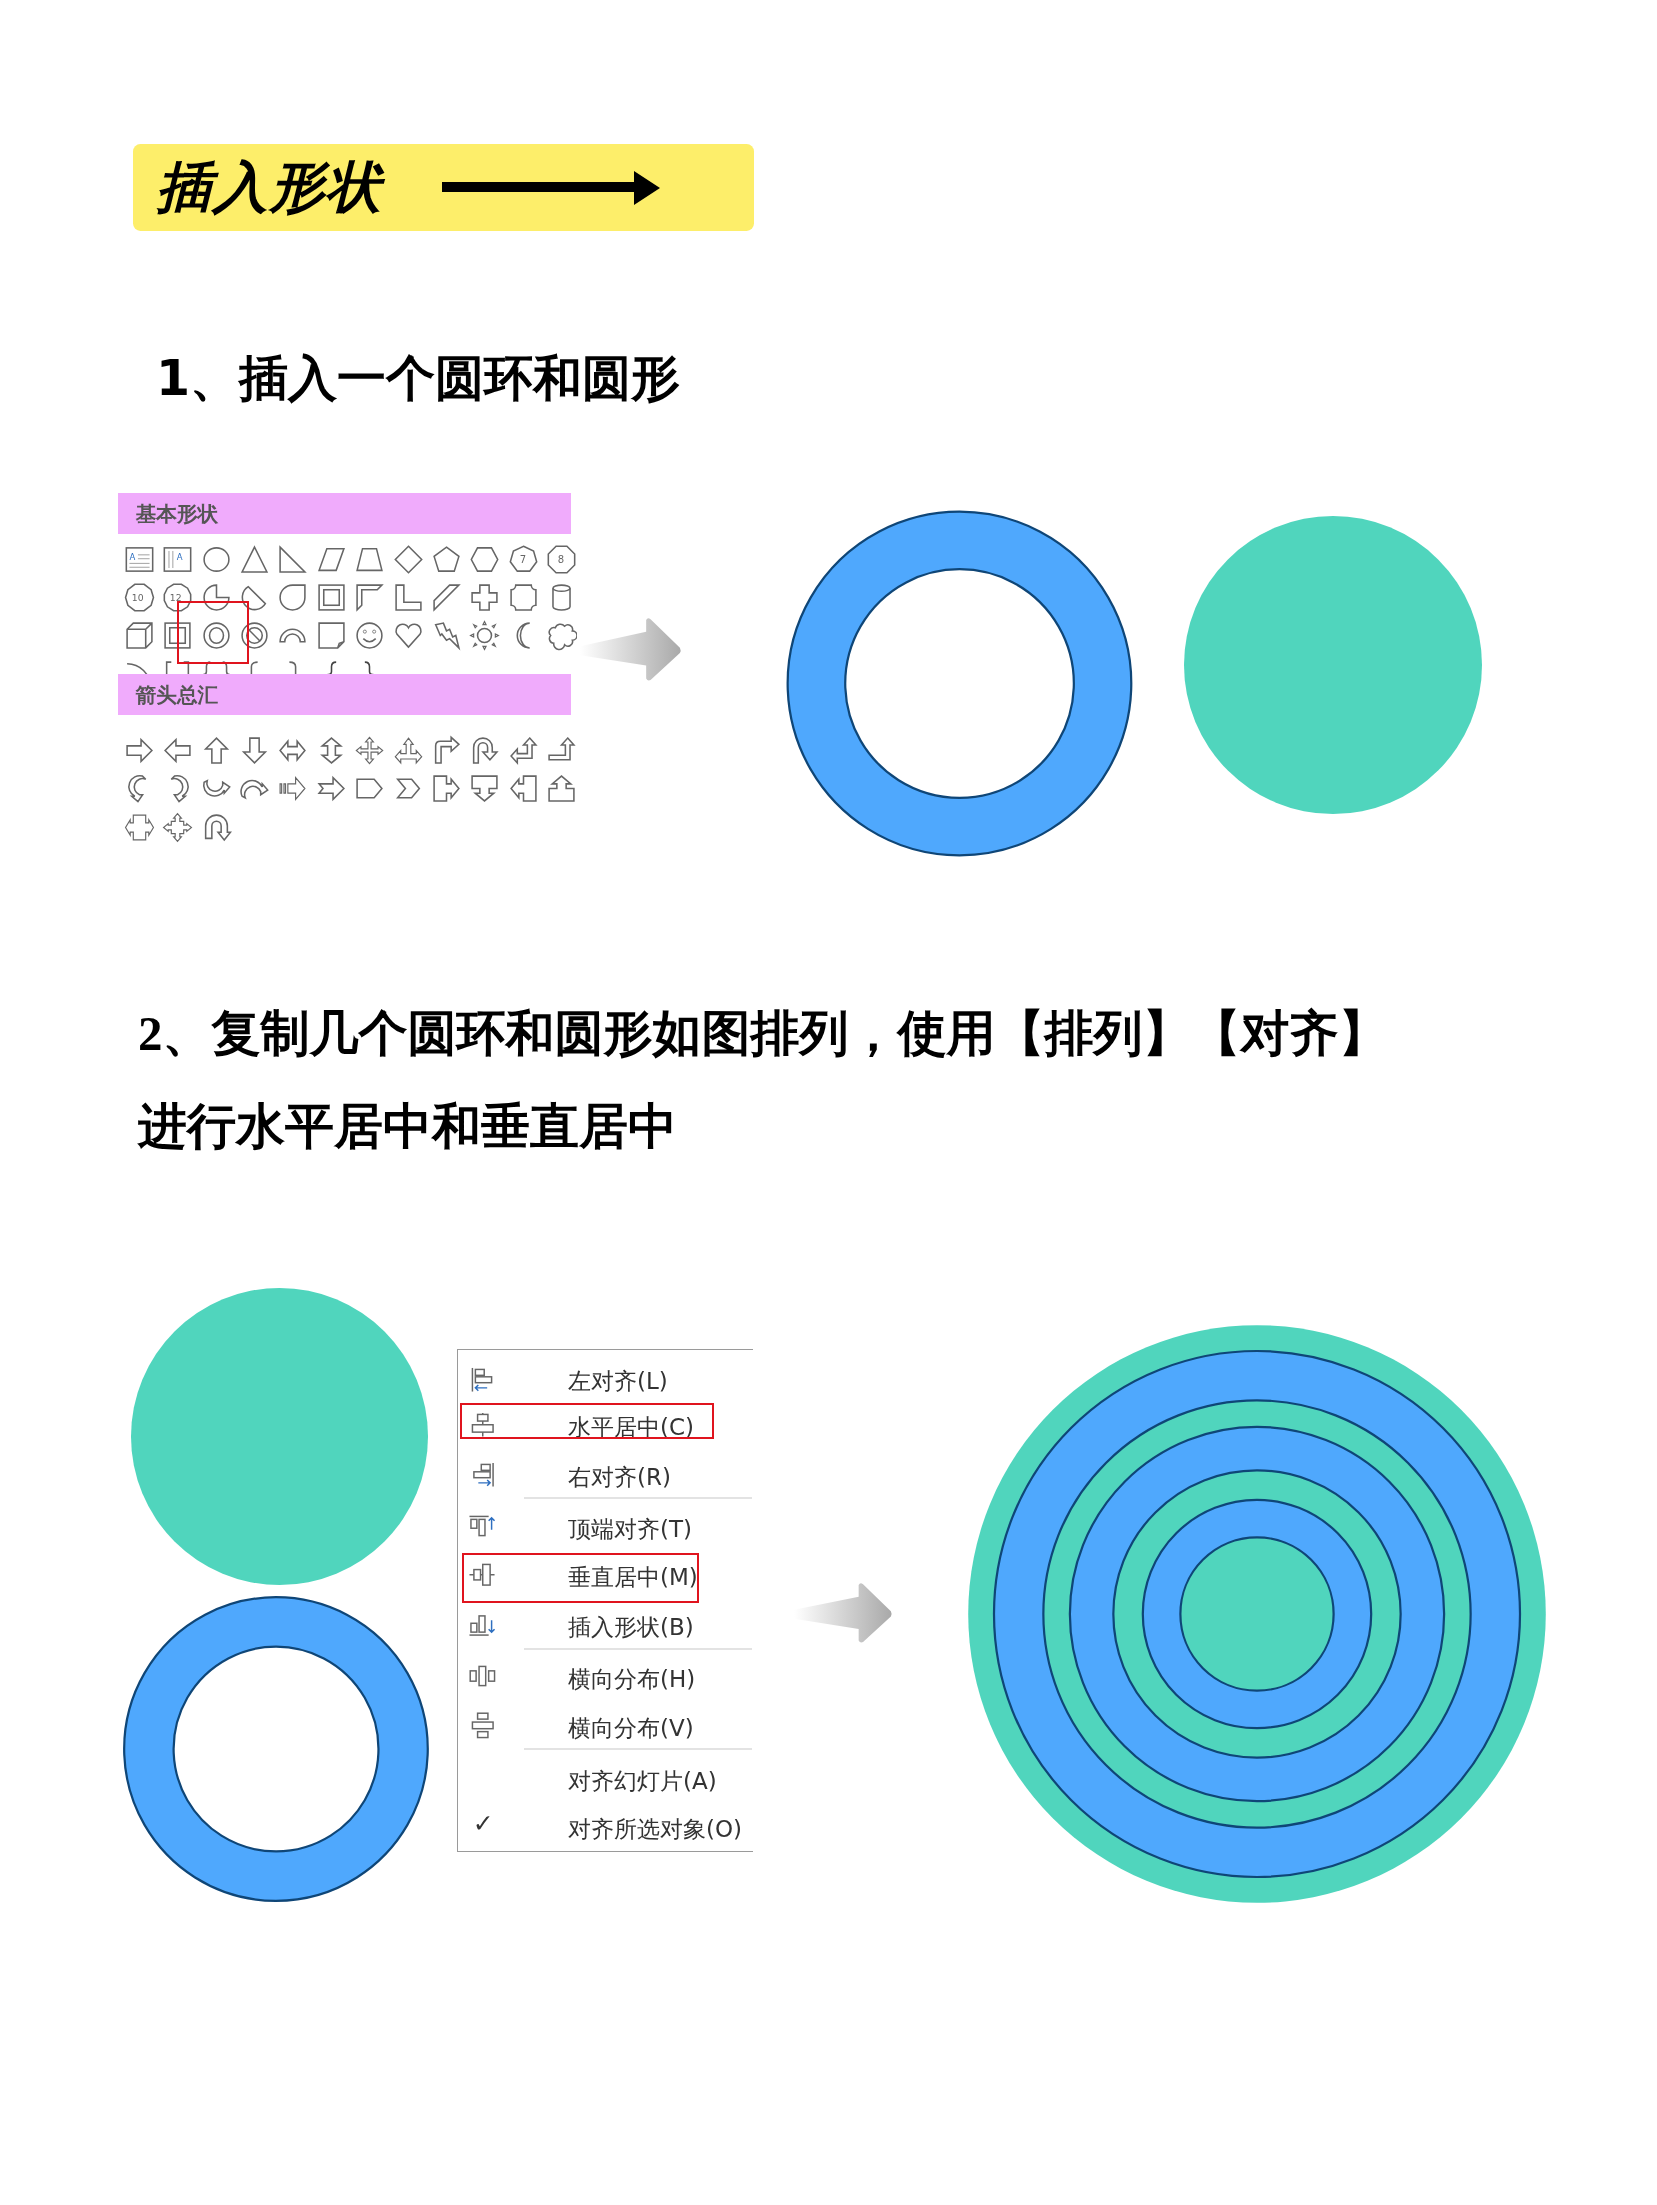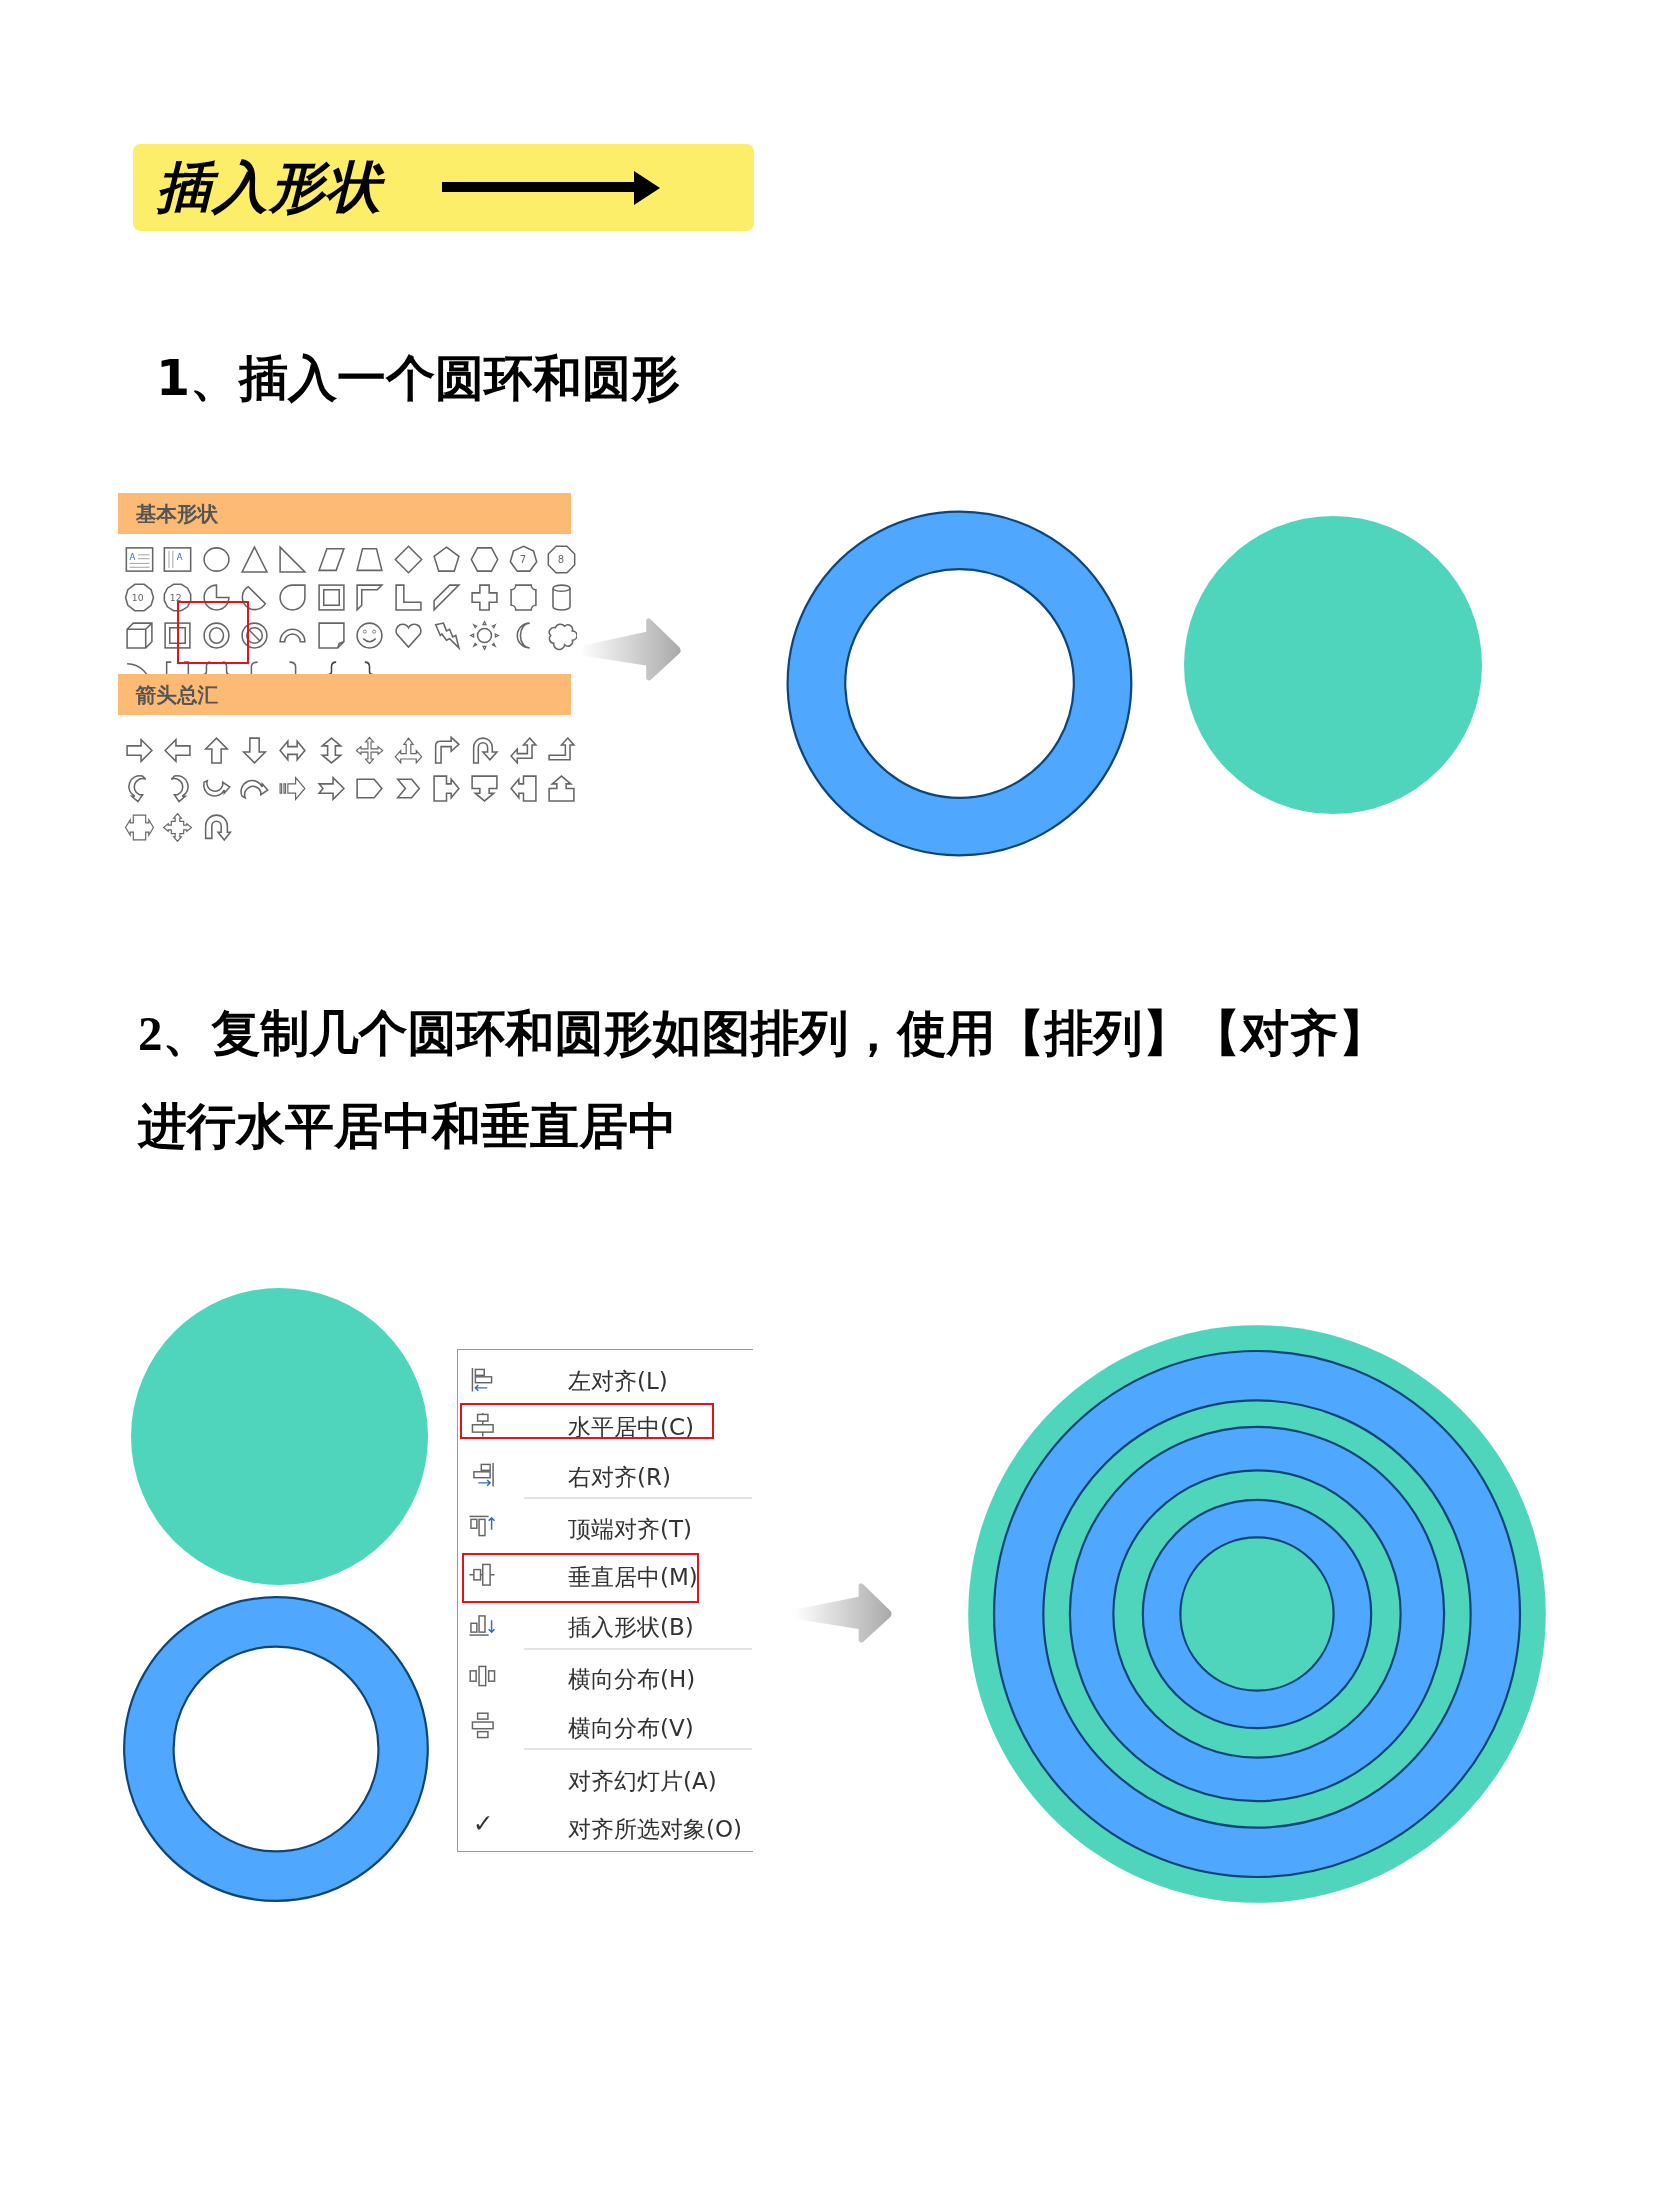--- a/index.html
+++ b/index.html
@@ -12,21 +12,21 @@
                   letter-spacing:1.5px; line-height:63px; }
   .banner-arrow { position:absolute; left:309px; top:38px; width:199px; height:10.3px; background:#000; }
   .banner-arrow-head { position:absolute; left:501px; top:26.5px; width:0; height:0;
                        border-top:17px solid transparent; border-bottom:17px solid transparent;
                        border-left:26.5px solid #000; }
   .h1 { left:156px; top:309px; font-size:49px; font-weight:bold; line-height:59px;margin-top:40px; }
   .h2 { left:138px; top:987px; font-size:49px; font-weight:bold; line-height:93px; width:1399px;font-family:Liberation Serif, serif; }
 
   
   .gallery { left:118px; top:493px; width:453px; height:354px; background:#fff; }
-  .gal-header { position:absolute; left:0; width:453px; height:41px; background:#fdba74; }
+  .gal-header { position:absolute; left:0; width:453px; height:41px; background:#f0abfc; }
   .gal-header span { position:absolute; left:17.7px; top:7.4px; font-size:20.6px; font-weight:bold; color:#555; }
   .gal-row { position:absolute; left:4.4px; display:flex; gap:4.4px; }
   .gal-cell { width:34px; height:34px; display:flex; align-items:center; justify-content:center; }
   .gal-cell svg { width:31px; height:31px; }
   .red-box { position:absolute; border:2.9px solid #e0141e; }
 
   
   .menu { left:457px; top:1349px; width:295px; height:501px; background:#fff;
           border:1.5px solid #9a9a9a; border-right:none; }
   .menu-item { position:absolute; left:0; width:295px; height:44px; }

